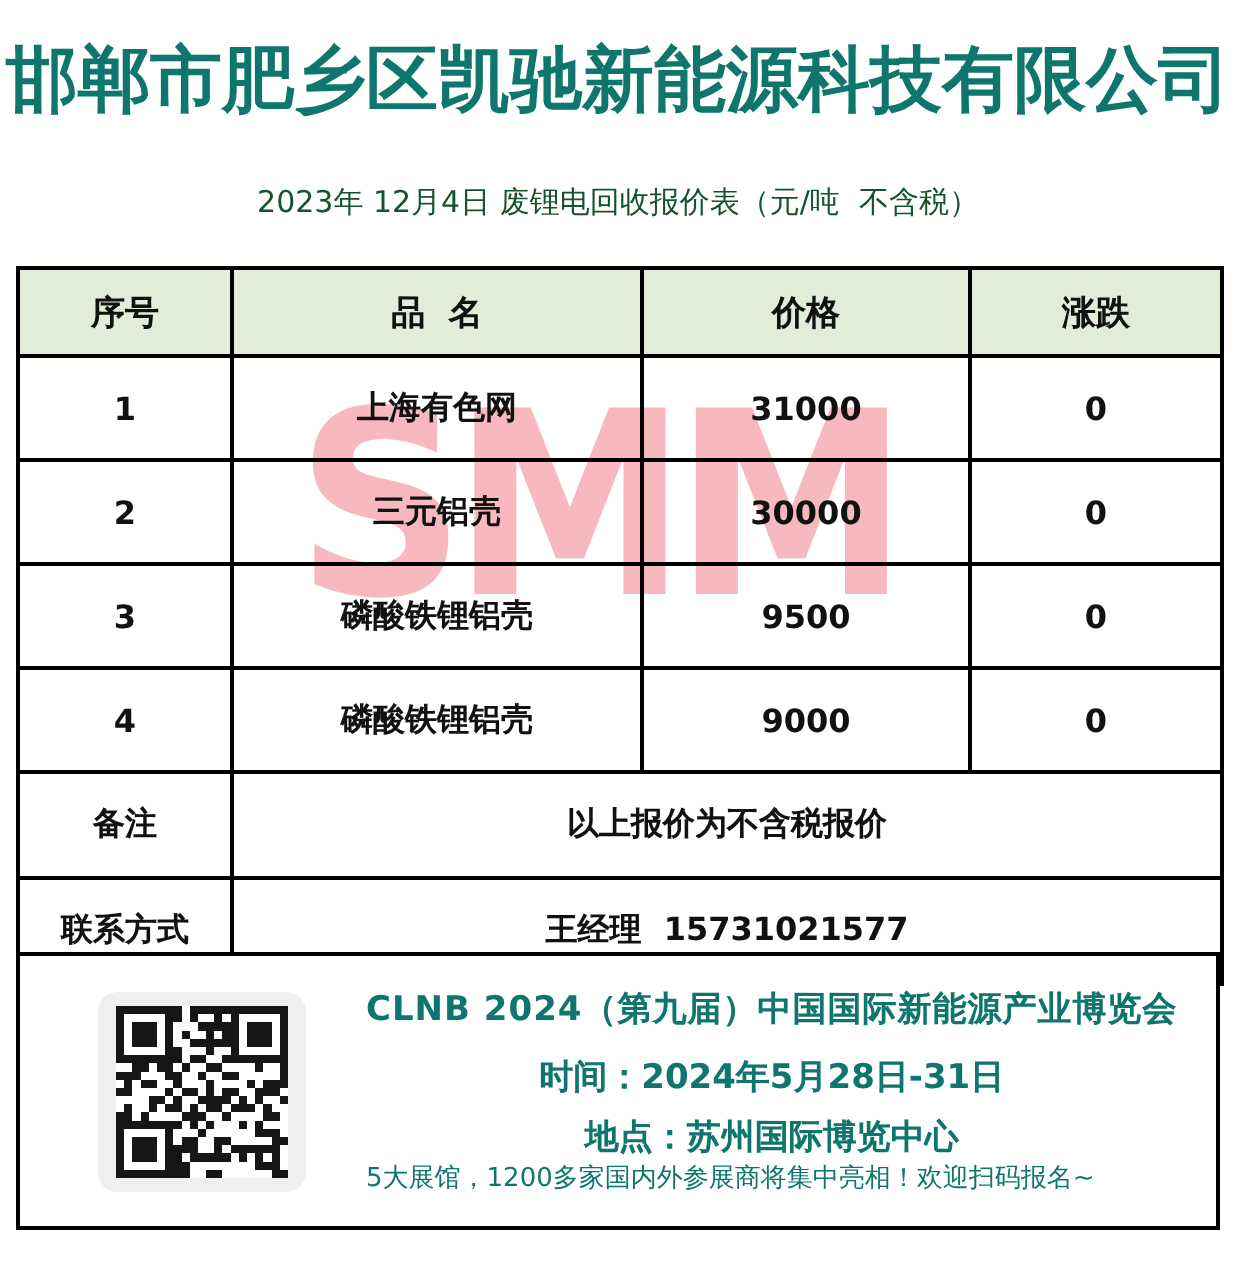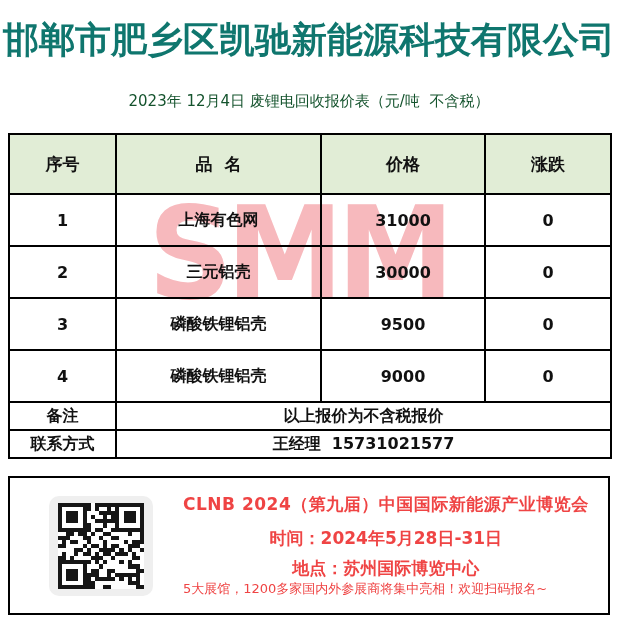--- a/index.html
+++ b/index.html
@@ -82,26 +82,26 @@
   table.price-table th,
   table.price-table td {
     border: 2px solid #000000;
     text-align: center;
     vertical-align: middle;
     background: transparent;
     white-space: pre;
   }
   table.price-table th {
     background: #e1edd6;
-    height: 60px;
+    height: 44px;
     font-size: 17px;
     font-weight: 700;
   }
   table.price-table td { height: 52px; font-weight: 600; }
-  table.price-table tr.meta-row td { height: 28px; font-weight: 600; }
+  table.price-table tr.meta-row td { height: 53px; font-weight: 600; }
   .col-no     { width: 107px; }
   .col-name   { width: 205px; }
   .col-price  { width: 164px; }
   .col-change { width: 126px; }
 
   
   .event-banner {
     position: absolute;
     z-index: 2;
     left: 8px;
@@ -120,21 +120,21 @@
     background: #efefef;
     border-radius: 10px;
     display: flex;
     align-items: center;
     justify-content: center;
     flex: 0 0 auto;
   }
   .qr-pad svg { display: block; }
   .banner-text {
     margin-left: 30px;
-    color: #ef4444;
+    color: #0f766e;
   }
   .banner-title {
     font-size: 17px;
     font-weight: 800;
     letter-spacing: 0.5px;
     white-space: nowrap;
   }
   .banner-line {
     margin-top: 7px;
     font-size: 17px;

